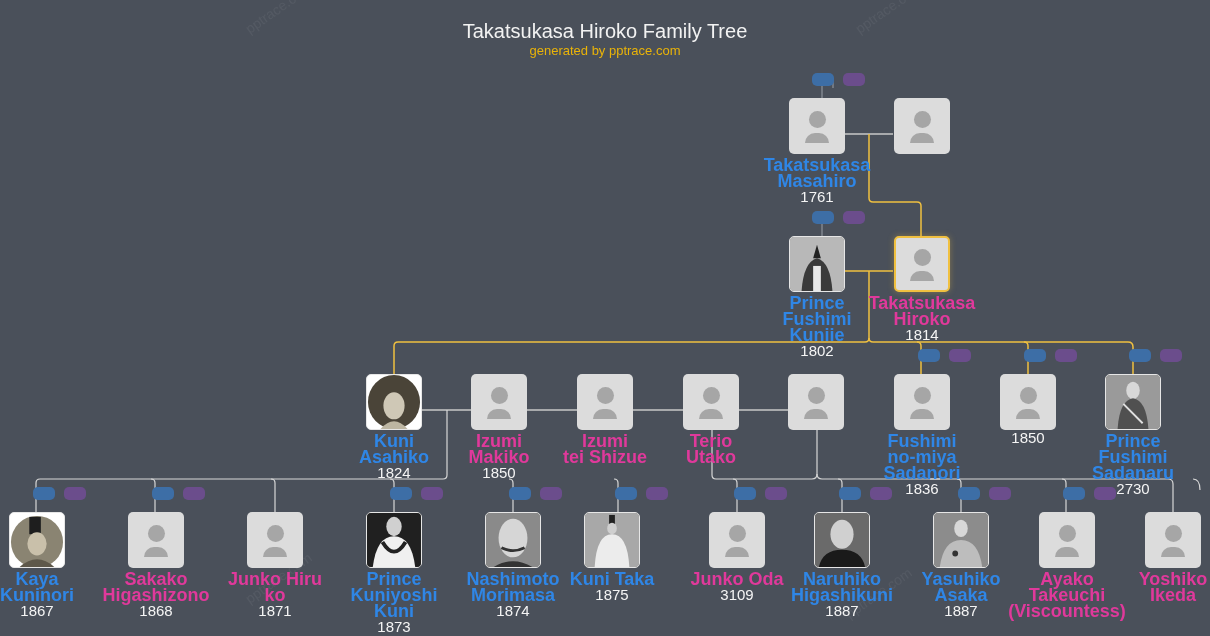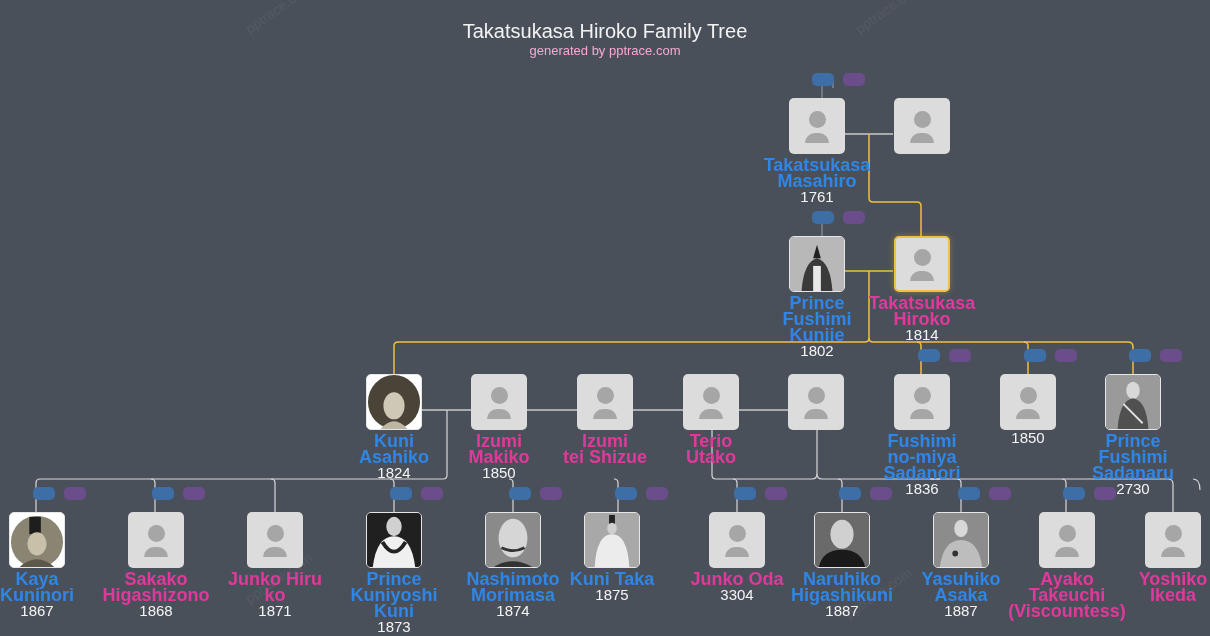--- a/index.html
+++ b/index.html
@@ -7,21 +7,21 @@
     width:1210px; height:636px; overflow:hidden; position:relative;
     background:#4a505a;
     font-family:"Liberation Sans", sans-serif;
   }
   .title {
     position:absolute; left:0; width:1210px; top:20px; text-align:center;
     color:#f2f2f2; font-size:20px;
   }
   .subtitle {
     position:absolute; left:0; width:1210px; top:43px; text-align:center;
-    color:#f9a8d4; font-size:13px;
+    color:#eab308; font-size:13px;
   }
   svg.lines { position:absolute; left:0; top:0; }
   .person { position:absolute; width:120px; margin-left:-60px; text-align:center; }
   .card {
     width:56px; height:56px; margin:0 auto; border-radius:5px;
     background:#dcdcdc; position:relative; overflow:hidden; box-sizing:border-box;
   }
   .card.focus { border:2px solid #f0c040; box-shadow:0 0 6px rgba(240,192,64,0.35); }
   .card.photo { background:#8d8a80; border:1px solid #e6e6e6; }
   .avatar-head {
@@ -333,21 +333,21 @@
   <div class="year">1875</div>
 </div>
 <div class="person" style="left:737px;top:512px;">
   <div class="card">
       <div class="avatar-head"></div>
       <div class="avatar-body"></div>
     </div>
   <div class="name f">
       <div>Junko Oda</div>
     </div>
-  <div class="year">3304</div>
+  <div class="year">3109</div>
 </div>
 <div class="person" style="left:842px;top:512px;">
   <div class="card photo">
     <svg class="photo-img" viewBox="0 0 56 56">
         <rect width="56" height="56" fill="#6a6a6a"></rect>
         <ellipse cx="28" cy="22" rx="12" ry="15" fill="#d0d0d0"></ellipse>
         <path d="M4 56 Q8 38 28 38 Q48 38 52 56z" fill="#1a1a1a"></path>
       </svg>
   </div>
   <div class="name m">

